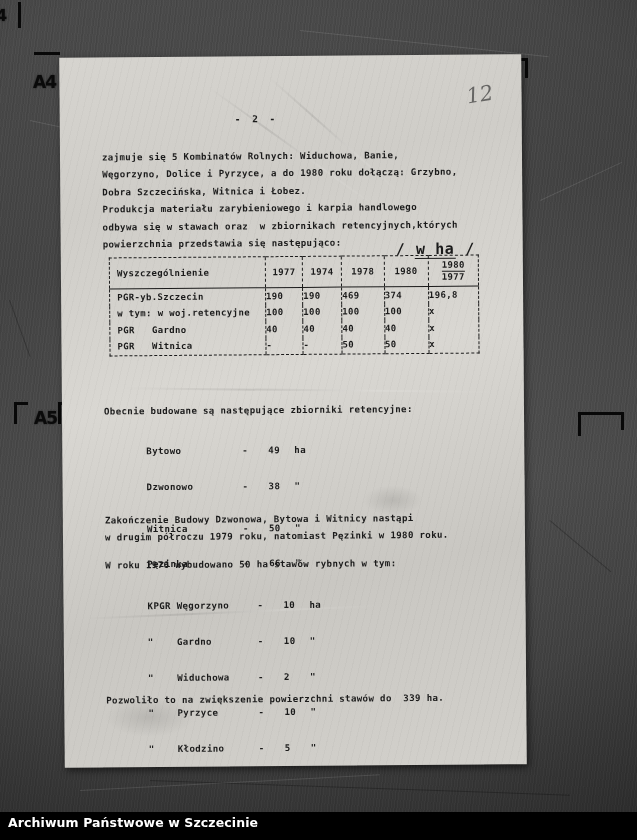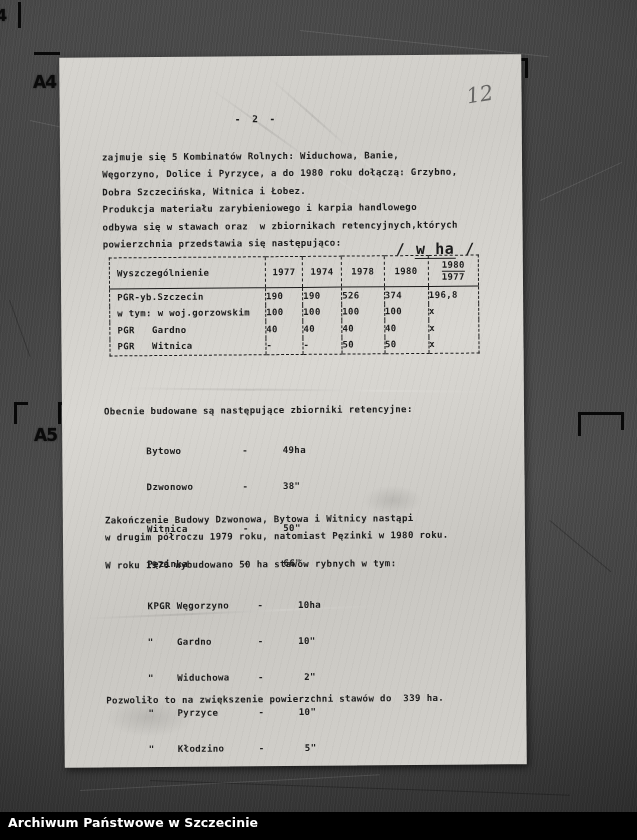--- a/index.html
+++ b/index.html
@@ -79,21 +79,21 @@
   td.num{text-align:left;height:16.5px;}
   .frac{display:inline-block;text-align:center;line-height:1.15;}
   .frac b{display:block;border-bottom:1px solid #1b1b1b;font-weight:bold;}
   .frac s{display:block;text-decoration:none;font-weight:bold;}
 
   
   .lst{position:absolute;left:42px;font-weight:bold;white-space:pre;}
   .lst .row{display:block;margin-bottom:8.4px;}
   .nm{display:inline-block;width:96px;}
   .dash{display:inline-block;width:26px;}
-  .val{display:inline-block;width:26px;text-align:right;}
+  .val{display:inline-block;width:26px;text-align:left;}
   .unit{display:inline-block;}
 
   
   #footer{
     position:absolute;left:0;bottom:0;width:637px;height:28px;background:#000;
   }
   #footer span{
     position:absolute;left:8px;top:3px;color:#fff;
     font-family:"DejaVu Sans","Liberation Sans",sans-serif;
     font-size:12.5px;font-weight:bold;letter-spacing:.1px;
@@ -128,21 +128,21 @@
 
   <div class="bracket" style="left:500px;top:58px;">
     <i style="right:0;top:0;width:3px;height:20px;position:absolute;left:25px;"></i>
     <i style="left:0;top:0;width:28px;height:3px;"></i>
   </div>
 
   <div class="bracket" style="left:14px;top:402px;">
     <i style="left:0;top:0;width:3px;height:22px;"></i>
     <i style="left:0;top:0;width:14px;height:3px;"></i>
   </div>
-  <div class="regmark" style="left:34px;top:408px;margin-top:17px;">A5</div>
+  <div class="regmark" style="left:34px;top:408px;">A5</div>
   <div class="bracket" style="left:58px;top:402px;">
     <i style="left:0;top:0;width:3px;height:22px;"></i>
     <i style="left:0;top:0;width:12px;height:3px;"></i>
   </div>
 
   <div class="bracket" style="left:578px;top:412px;">
     <i style="left:0;top:0;width:3px;height:24px;"></i>
     <i style="left:0;top:0;width:46px;height:3px;"></i>
     <i style="left:43px;top:0;width:3px;height:18px;"></i>
   </div>
@@ -189,26 +189,26 @@
                   <s>1977</s>
                 </span>
               </th>
             </tr>
           </thead>
           <tbody>
             <tr>
               <td class="lab rowtop leftedge">PGR-yb.Szczecin</td>
               <td class="num rowtop vsep">190</td>
               <td class="num rowtop vsep">190</td>
-              <td class="num rowtop vsep">526</td>
+              <td class="num rowtop vsep">469</td>
               <td class="num rowtop vsep">374</td>
               <td class="num rowtop vsep rightedge">196,8</td>
             </tr>
             <tr>
-              <td class="lab leftedge">w tym: w woj.gorzowskim</td>
+              <td class="lab leftedge">w tym: w woj.retencyjne</td>
               <td class="num vsep">100</td>
               <td class="num vsep">100</td>
               <td class="num vsep">100</td>
               <td class="num vsep">100</td>
               <td class="num vsep rightedge">x</td>
             </tr>
             <tr>
               <td class="lab leftedge">PGR   Gardno</td>
               <td class="num vsep">40</td>
               <td class="num vsep">40</td>

